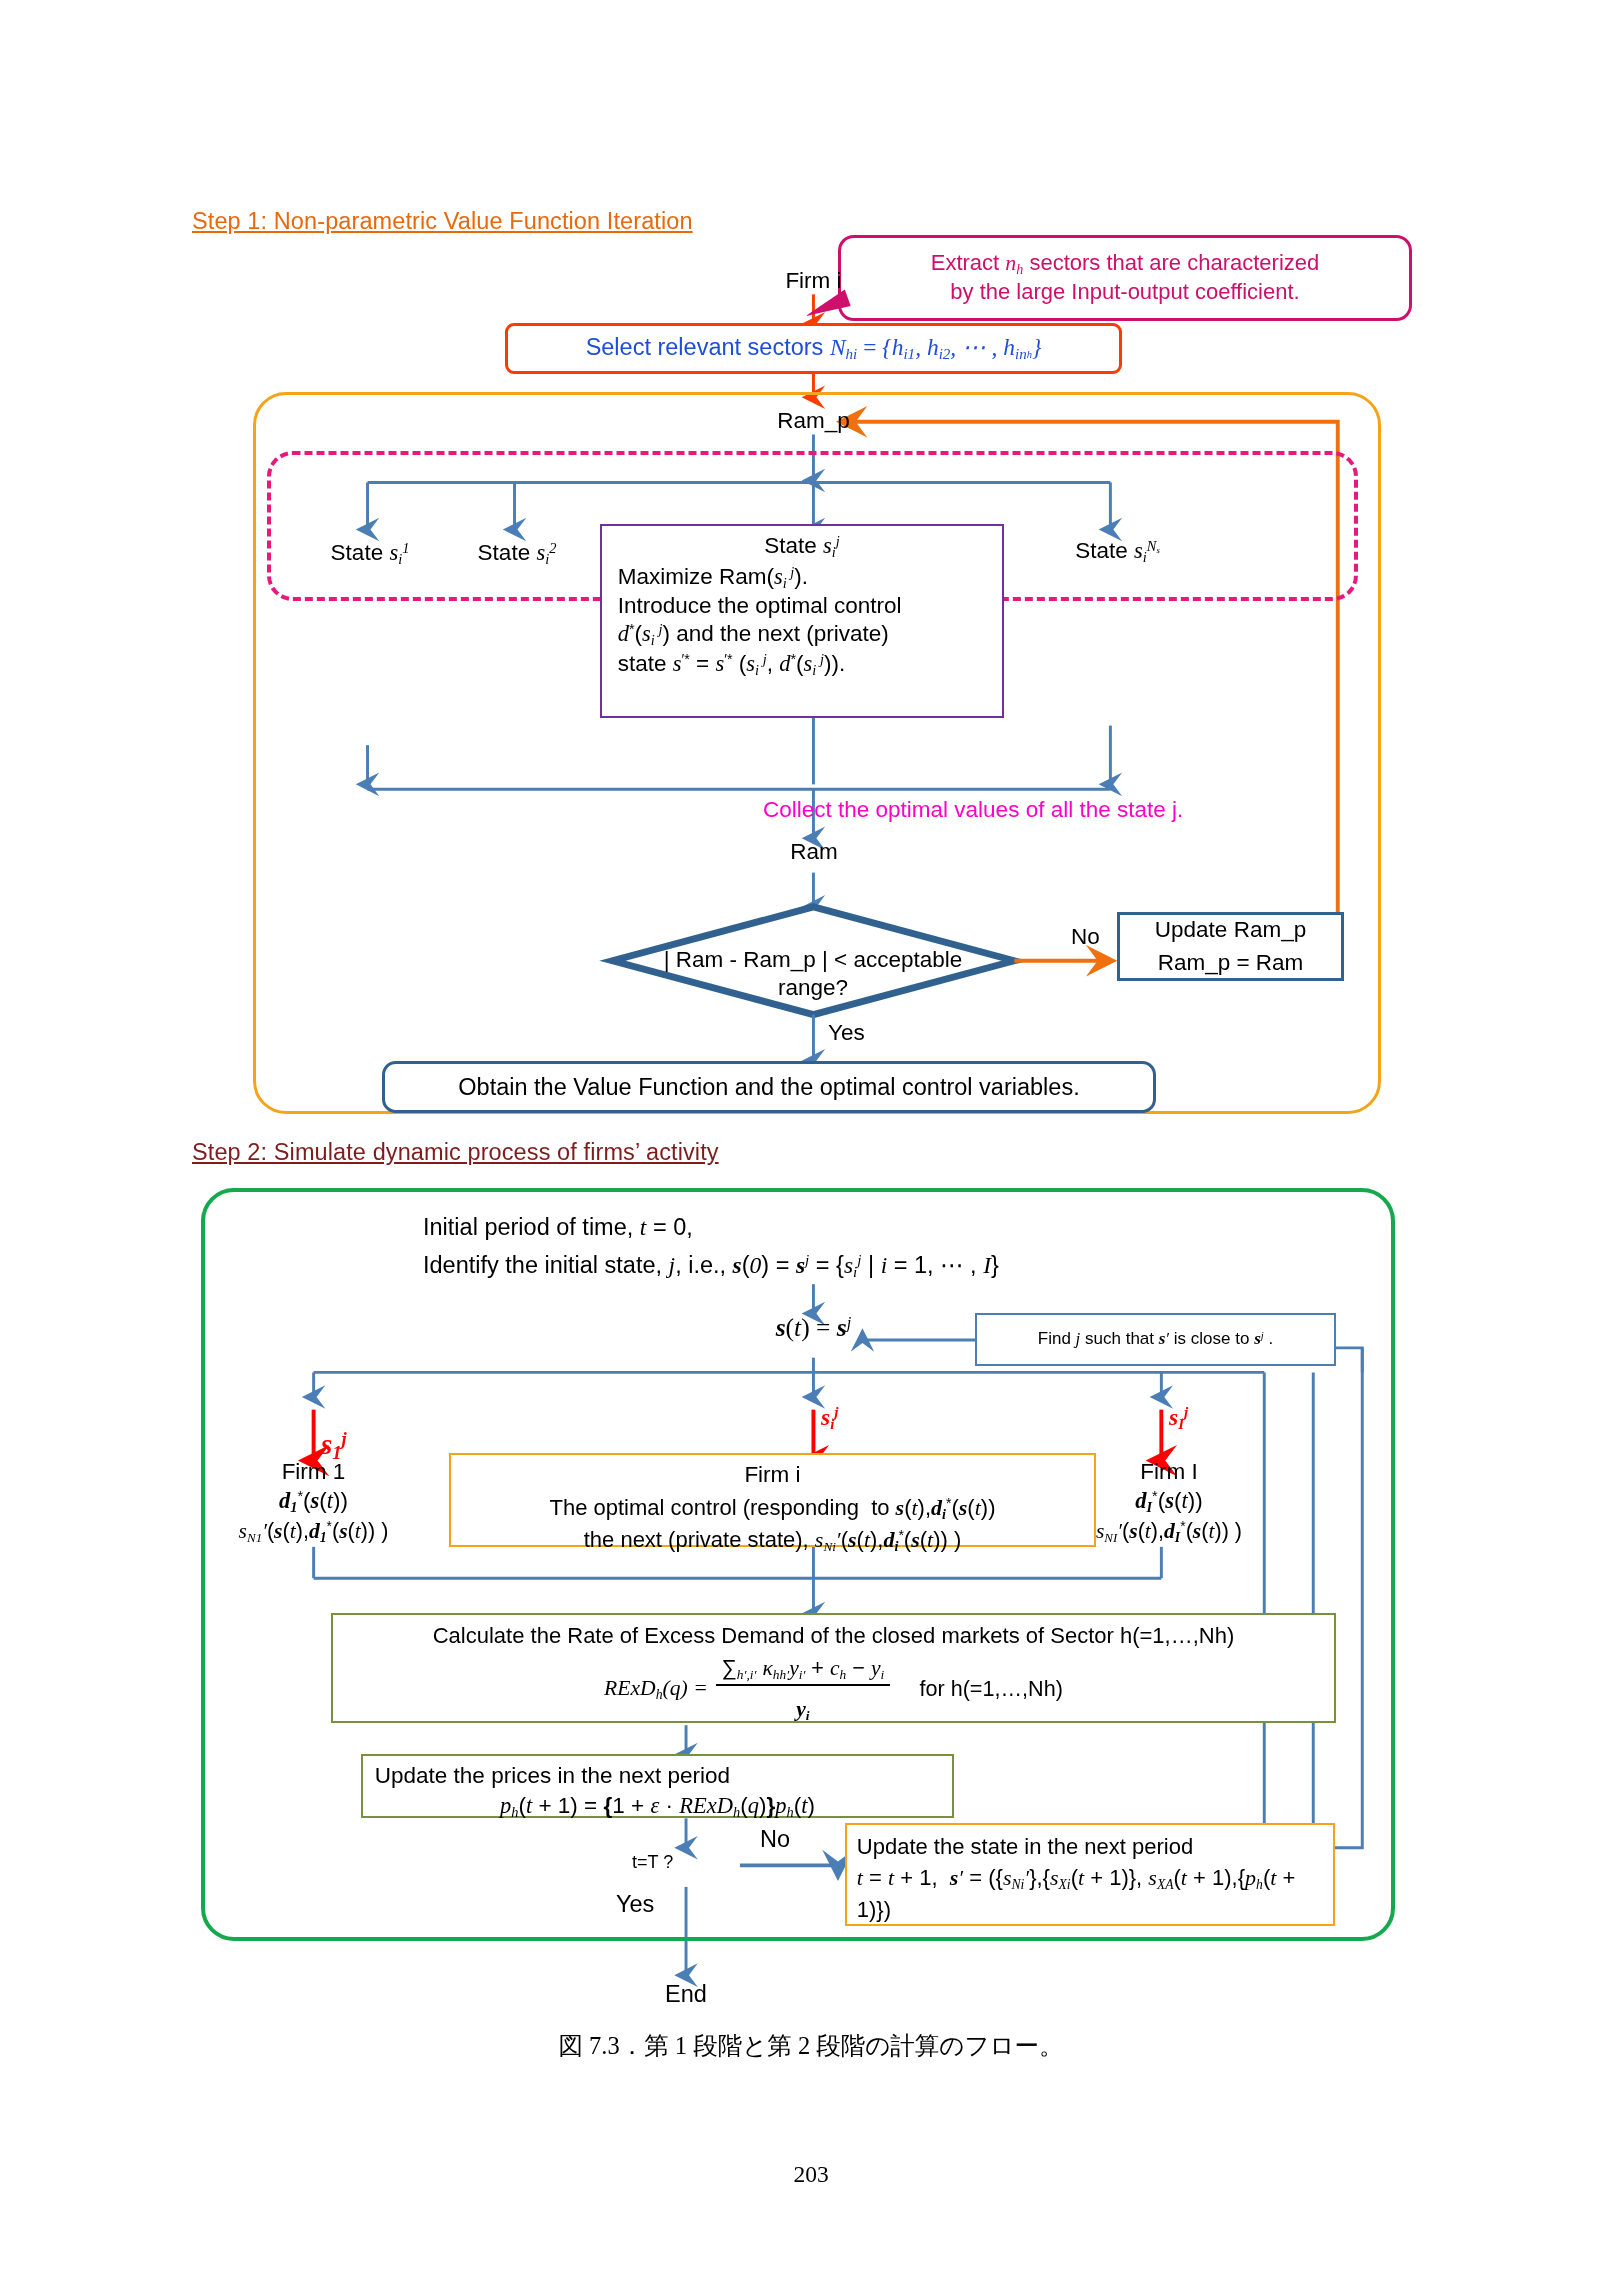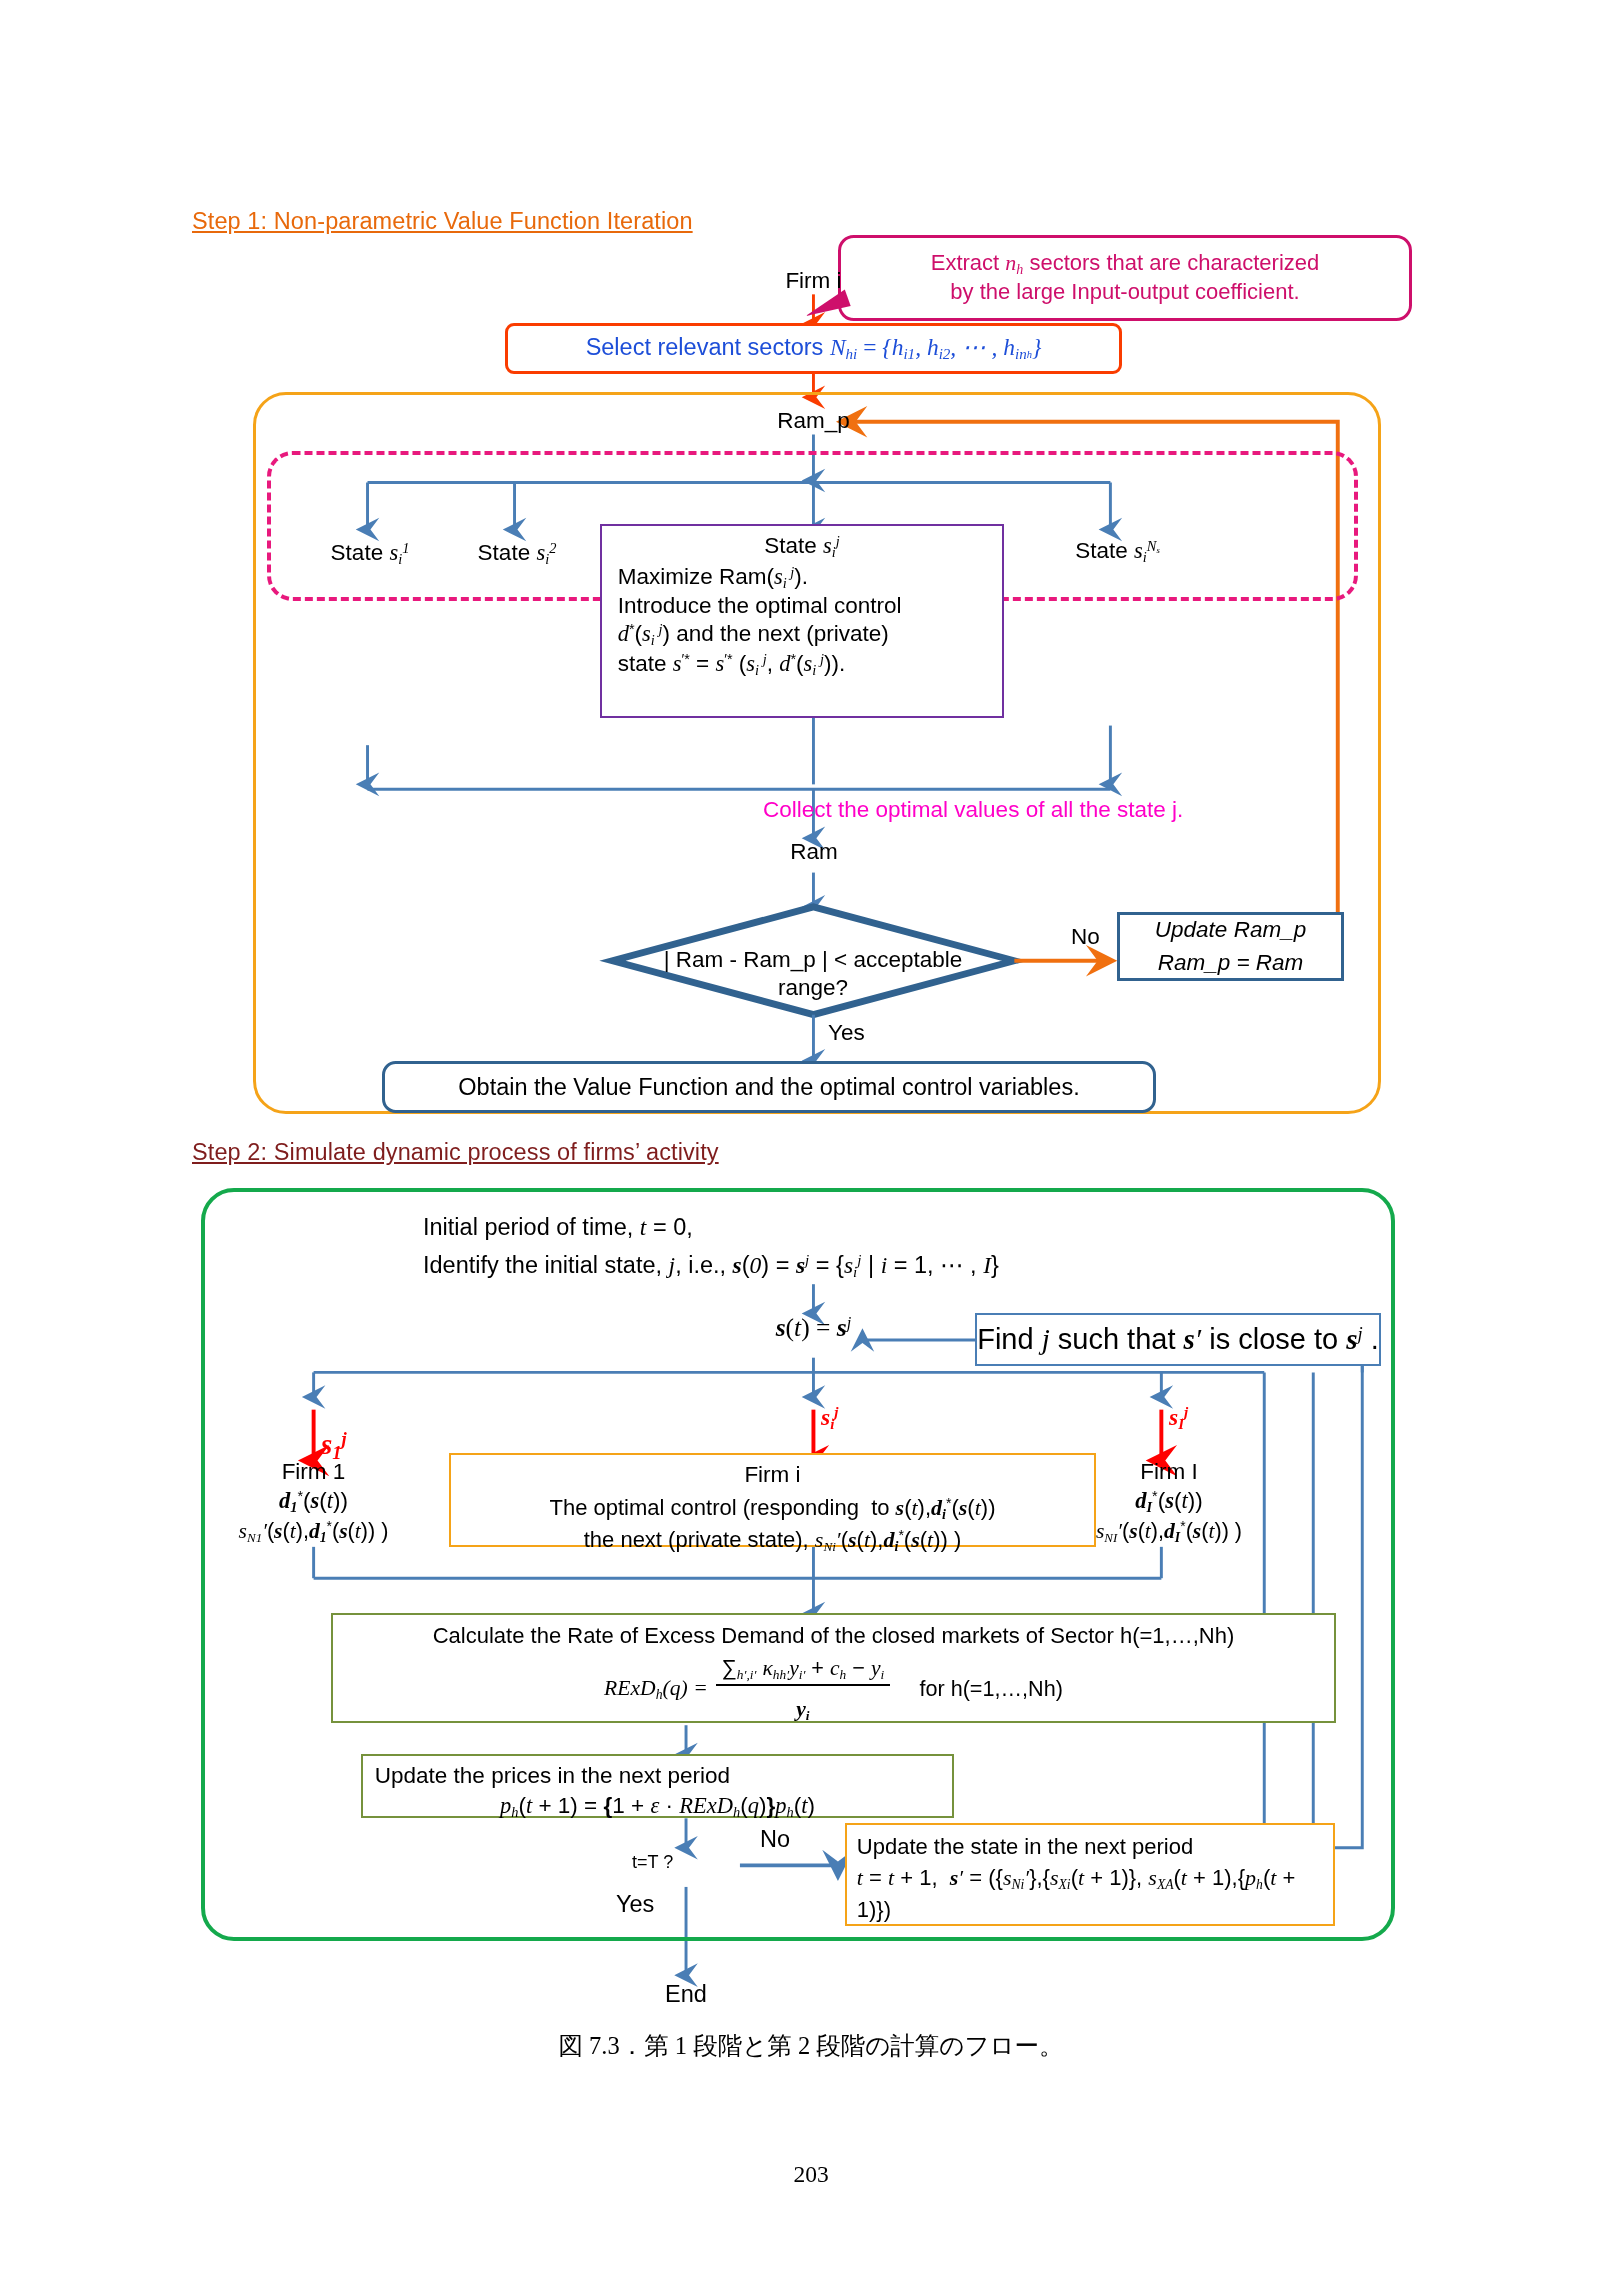--- a/index.html
+++ b/index.html
@@ -24,21 +24,21 @@
 
   
   .orange-round{border:3.9px solid #F5A318;border-radius:33px;}
   .green-round{border:4.9px solid #14A94C;border-radius:33px;}
   .pink-dash{border:4.9px dashed #E8197D;border-radius:25.5px;}
 
   
   .box{background:#fff;box-sizing:border-box;}
   .box-red{border:3.9px solid #FA3C00;border-radius:9px;color:#1d4ed8;}
   .box-purple{border:2.9px solid #7030A0;}
-  .box-navy{border:3.9px solid #31628F;font-style:italic;}
+  .box-navy{border:3.9px solid #31628F;}
   .box-navy-round{border:3.9px solid #31628F;border-radius:13.7px;}
   .box-navy-thin{border:2.9px solid #4A7EB5;}
   .box-orange{border:2.9px solid #F5A318;}
   .box-olive{border:2.9px solid #76923C;}
   .callout{border:3.9px solid #CE0F6B;border-radius:15.7px;color:#CE0F6B;}
 
   .magenta{color:#FF00C8;}
   .red-s{color:#FF0000;}
 
   .caption{font-family:"Liberation Serif",serif;font-size:24.5px;}
@@ -210,22 +210,22 @@
     Initial period of time, <span class="mi">t</span> = 0,
   </div>
   <div class="abs lbl" style="left:423px;top:1251px;font-size:23.5px;">
     Identify the initial state, <span class="mi">j</span>, i.e., <span class="mb">s</span>(<span class="mi">0</span>) = <span class="mb">s</span><sup class="mi">j</sup> = {<span class="mi">s</span><sub class="mi">i</sub><sup class="mi">j</sup> | <span class="mi">i</span> = 1, ⋯ , <span class="mi">I</span>}
   </div>
 
   <div class="abs" style="left:686px;top:1313px;width:255px;text-align:center;font-size:25.5px;">
     <span class="mb">s</span><span class="mr">(</span><span class="mi">t</span><span class="mr">) = </span><span class="mb">s</span><sup class="mi">j</sup>
   </div>
 
-  <div class="abs box box-navy-thin" style="left:975px;top:1313px;width:406px;height:53px;display:flex;align-items:center;
-              justify-content:center;font-size:29px;">
+  <div class="abs box box-navy-thin" style="left:975px;top:1313px;width:361px;height:53px;display:flex;align-items:center;
+              justify-content:center;font-size:17px;">
     <span>Find <span class="mi">j</span> such that <span class="mb">s</span><span class="mi">′</span> is close to <span class="mb">s</span><sup class="mi">j</sup> .</span>
   </div>
 
   <div class="abs red-s" style="left:321px;top:1428px;font-size:29px;font-weight:bold;">
     <span class="mb">s</span><sub class="mb">1</sub><sup class="mb">j</sup>
   </div>
   <div class="abs red-s" style="left:821px;top:1404px;font-size:23.5px;font-weight:bold;">
     <span class="mb">s</span><sub class="mb">i</sub><sup class="mb">j</sup>
   </div>
   <div class="abs red-s" style="left:1169px;top:1404px;font-size:23.5px;font-weight:bold;">

